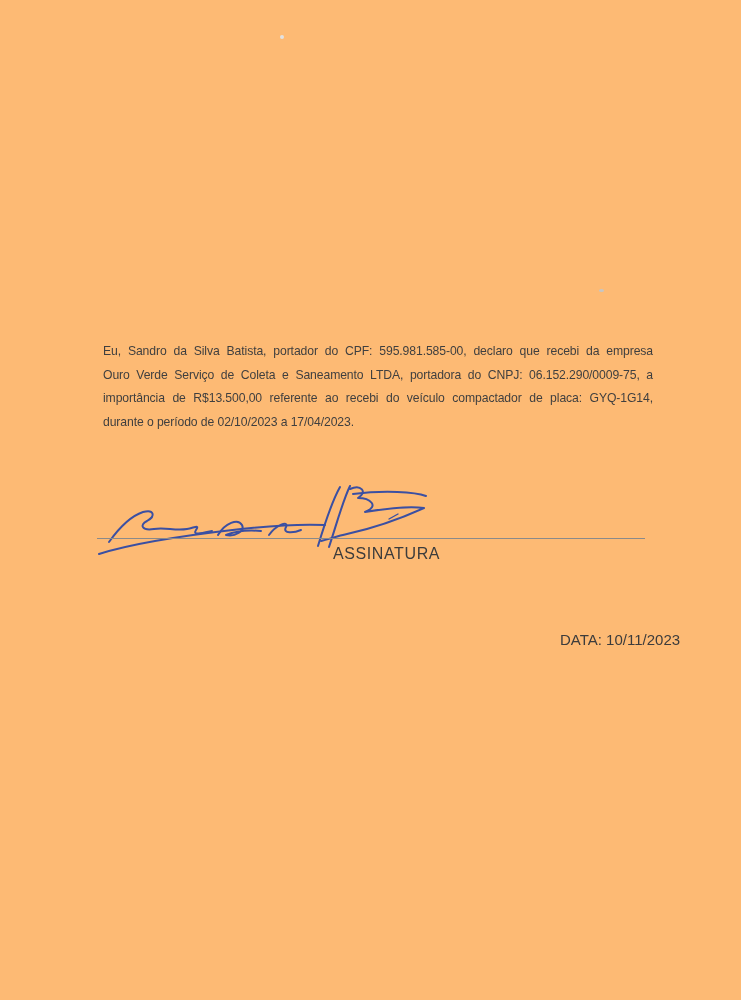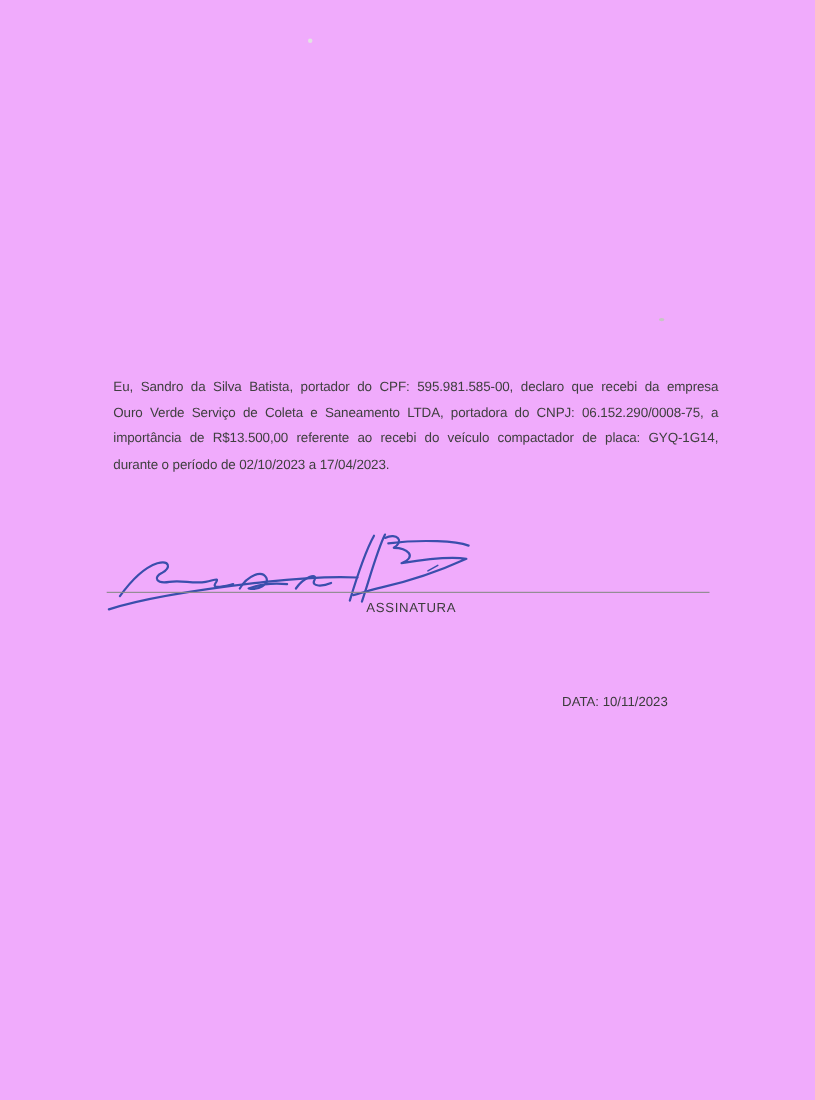--- a/index.html
+++ b/index.html
@@ -4,21 +4,21 @@
 <style>
   html, body {
     margin: 0;
     padding: 0;
     background: #ffffff;
   }
   .page {
     position: relative;
     width: 741px;
     height: 1000px;
-    background: #f0abfc;
+    background: #fdba74;
     font-family: "Liberation Sans", sans-serif;
     overflow: hidden;
   }
   .paragraph {
     position: absolute;
     left: 103px;
     top: 340px;
     width: 550px;
     color: #3f3f3f;
     font-size: 12.2px;
@@ -44,29 +44,29 @@
     left: 97px;
     top: 538px;
     width: 548px;
     height: 0;
     border-top: 1.4px solid #8a8a8a;
   }
   .sig-label {
     position: absolute;
     left: 333px;
     top: 545px;
-    font-size: 12px;
+    font-size: 16px;
     letter-spacing: 0.6px;
     color: #3c3c3c;
   }
   .date-text {
     position: absolute;
-    left: 511px;
+    left: 560px;
     top: 631px;
-    font-size: 12px;
+    font-size: 15px;
     color: #3c3c3c;
   }
   .speck {
     position: absolute;
     border-radius: 50%;
   }
   .speck-1 {
     left: 280px;
     top: 35px;
     width: 4px;
@@ -84,21 +84,21 @@
 </head>
 <body>
 
 <div class="page">
 
   <div class="speck speck-1"></div>
   <div class="speck speck-2"></div>
 
   <div class="paragraph">
     <div class="doc-line just">Eu, Sandro da Silva Batista, portador do CPF: 595.981.585-00, declaro que recebi da empresa</div>
-    <div class="doc-line just">Ouro Verde Serviço de Coleta e Saneamento LTDA, portadora do CNPJ: 06.152.290/0008-75, a</div>
+    <div class="doc-line just">Ouro Verde Serviço de Coleta e Saneamento LTDA, portadora do CNPJ: 06.152.290/0009-75, a</div>
     <div class="doc-line just">importância de R$13.500,00 referente ao recebi do veículo compactador de placa: GYQ-1G14,</div>
     <div class="doc-line">durante o período de 02/10/2023 a 17/04/2023.</div>
   </div>
 
   <svg class="sig-svg" viewBox="0 0 345 75" fill="none" stroke="#2b47a6" stroke-width="2" stroke-linecap="round" stroke-linejoin="round" opacity="0.92">
     <path d="M6,71 C34,62 86,53 148,46 C185,42 212,41 232,42"></path>
     <path d="M16,59 C26,45 38,33 50,29 C61,26 63,33 54,38 C46,42 49,48 61,46 C72,44 82,48 94,46 C101,45 107,41 103,47 C99,53 110,50 119,48"></path>
     <path d="M125,52 C132,40 145,35 149,42 C152,48 142,54 133,52 C143,48 157,47 168,48"></path>
     <path d="M176,52 C183,42 196,37 193,44 C189,51 201,50 208,47"></path>
     <path d="M225,63 C231,43 238,20 247,4"></path>

